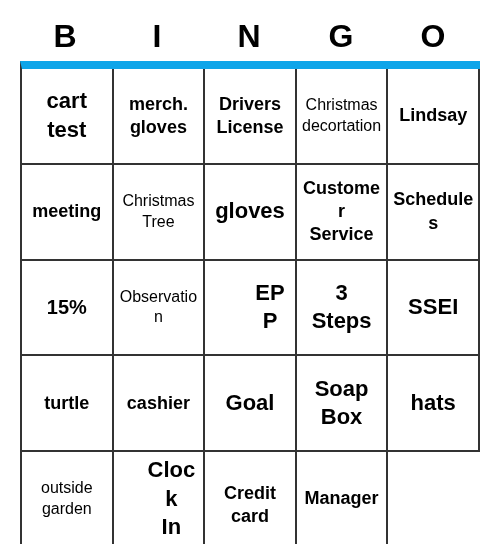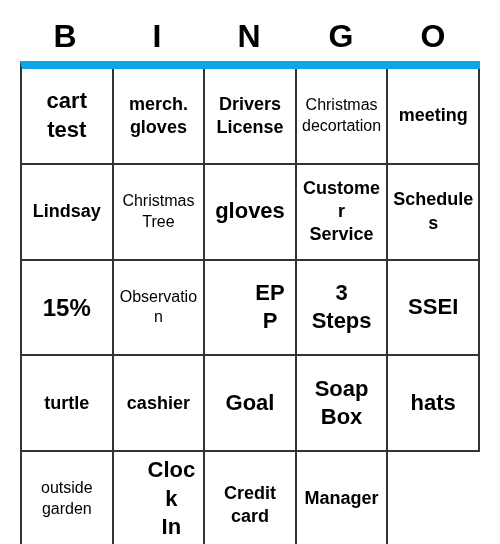--- a/index.html
+++ b/index.html
@@ -55,21 +55,21 @@
     .cell-text {
       font-size: 14px;
       line-height: 1.3;
       word-break: break-word;
     }
     .cell-text.large {
       font-size: 22px;
       font-weight: bold;
     }
     .cell-text.xlarge {
-      font-size: 24px;
+      font-size: 20px;
       font-weight: bold;
     }
     .cell-text.medium {
       font-size: 18px;
       font-weight: bold;
     }
     .cell-text.small {
       font-size: 16px;
     }
   </style>
@@ -97,24 +97,24 @@
       </div>
       <div class="bingo-cell">
         <span class="cell-text medium" style="white-space: pre-line;">Drivers
 License</span>
       </div>
       <div class="bingo-cell">
         <span class="cell-text small" style="white-space: pre-line;">Christmas
 decortation</span>
       </div>
       <div class="bingo-cell">
-        <span class="cell-text medium" style="white-space: pre-line;">meeting</span>
+        <span class="cell-text medium" style="white-space: pre-line;">Lindsay</span>
       </div>
       <div class="bingo-cell">
-        <span class="cell-text medium" style="white-space: pre-line;">Lindsay</span>
+        <span class="cell-text medium" style="white-space: pre-line;">meeting</span>
       </div>
       <div class="bingo-cell">
         <span class="cell-text small" style="white-space: pre-line;">Christmas
 Tree</span>
       </div>
       <div class="bingo-cell">
         <span class="cell-text large" style="white-space: pre-line;">gloves</span>
       </div>
       <div class="bingo-cell">
         <span class="cell-text medium" style="white-space: pre-line;">Customer

